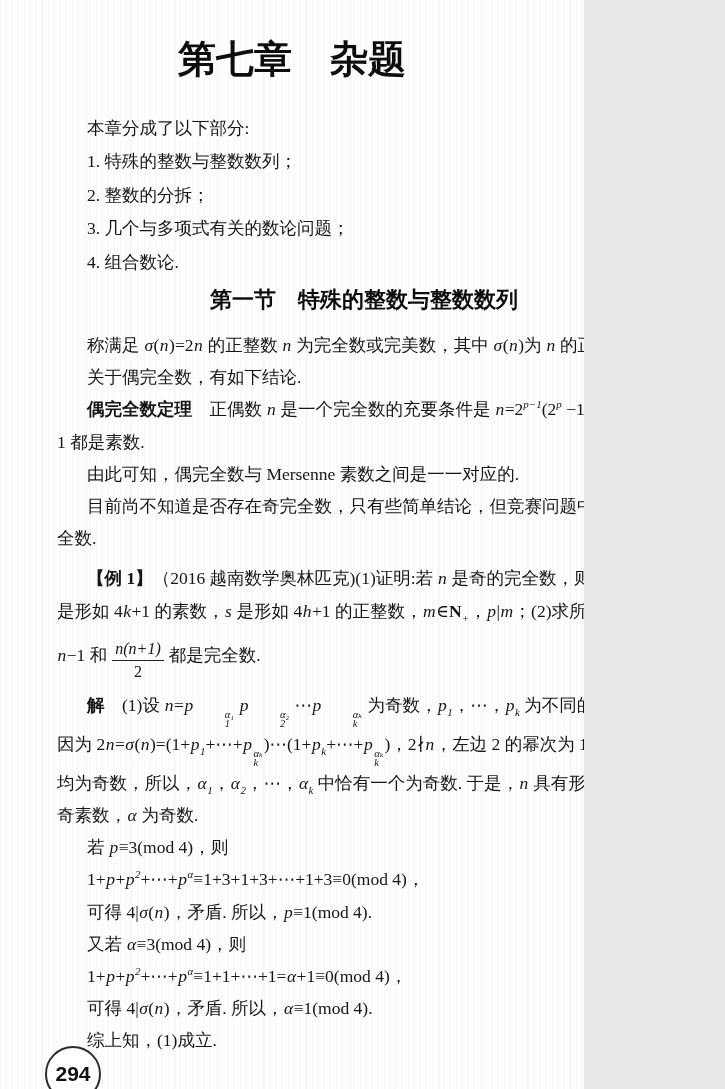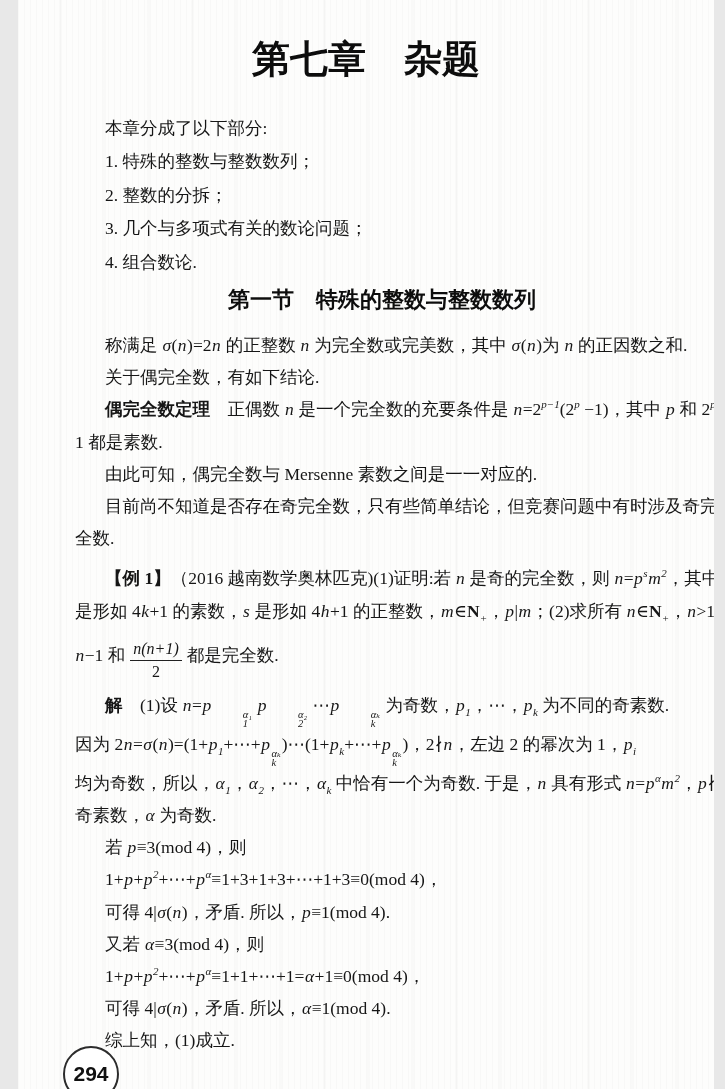--- a/index.html
+++ b/index.html
@@ -2,22 +2,22 @@
 <html><head>
 <meta charset="utf-8">
 <style>
   html,body{margin:0;padding:0;}
   body{
     width:725px;height:1089px;
     background:#e8e8e8;
     font-family:"Liberation Serif","DejaVu Serif",serif;
   }
   .page{
-    position:relative;width:696px;height:1089px;
-    background:#fdfdfc;color:#111;overflow:hidden;margin-left:18px;
+    position:relative;width:584px;height:1089px;
+    background:#fdfdfc;color:#111;overflow:hidden;
   }
   
   .page::before{
     content:"";position:absolute;inset:0;pointer-events:none;
     background:
       repeating-linear-gradient(90deg, rgba(0,0,0,0.018) 0 1px, transparent 1px 6px),
       repeating-linear-gradient(90deg, transparent 0 41px, rgba(0,0,0,0.014) 41px 44px);
   }
   .chapter-title{
     margin:36px 0 30px 0;text-align:center;

